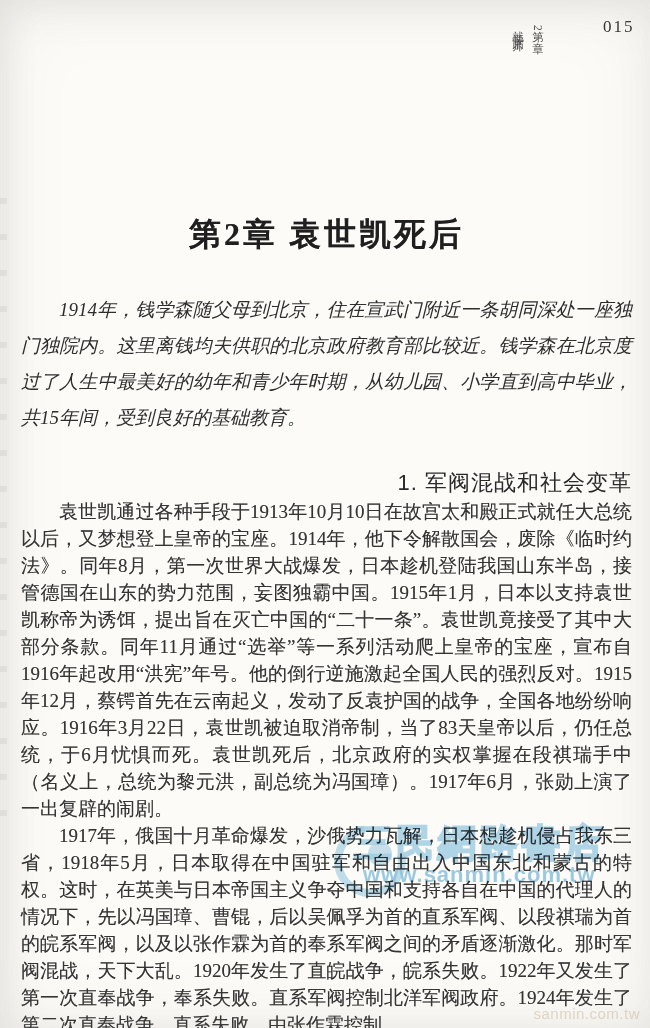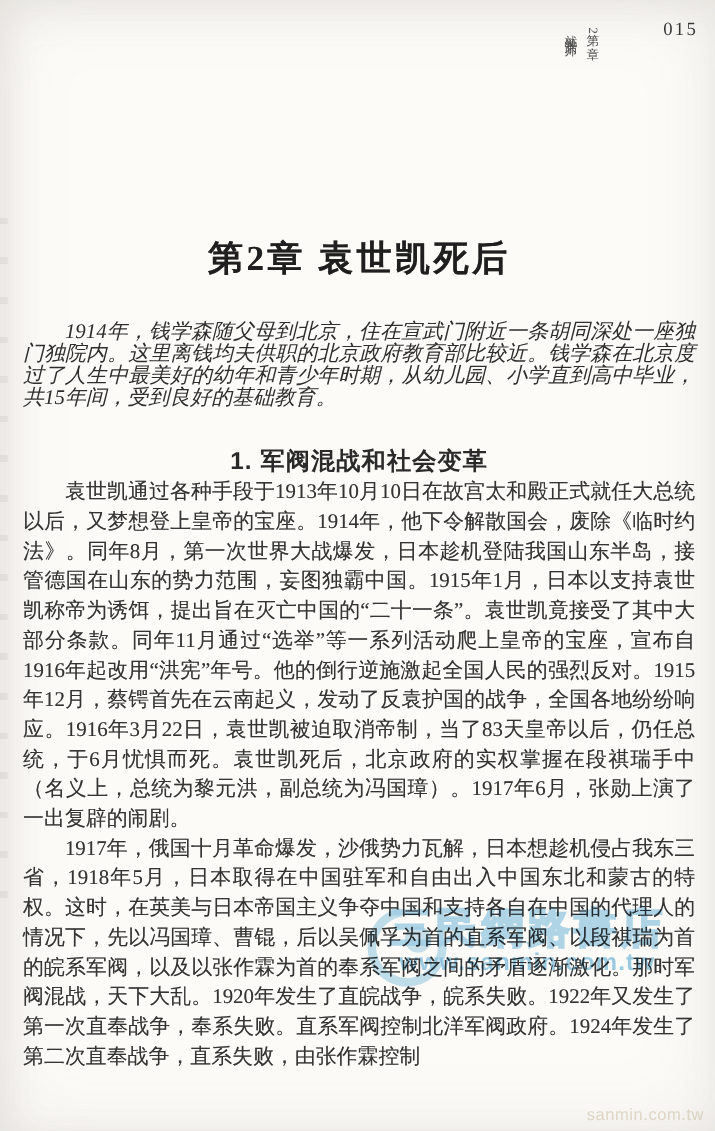--- a/index.html
+++ b/index.html
@@ -78,33 +78,33 @@
     text-align: center;
     font-size: 32px;
     font-weight: bold;
     letter-spacing: 3px;
     color: #1f1f1f;
     text-shadow: 0 0 0.5px rgba(40, 40, 40, 0.6);
   }
   .intro {
     margin: 35px 0 0 0;
     font-size: 19px;
-    line-height: 20px;
+    line-height: 36px;
     text-indent: 2em;
     text-align: justify;
     text-justify: inter-ideograph;
     font-style: italic;
     color: #2e2e2e;
   }
   .section-heading {
     margin: 32px 0 0 0;
-    text-align: center;
+    text-align: right;
     font-family: "Liberation Sans", sans-serif;
     font-size: 22px;
-    font-weight: bold;
+    font-weight: normal;
     letter-spacing: 1px;
     color: #2a2a2a;
   }
   .body-para {
     margin: 0;
     font-size: 19px;
     line-height: 27px;
     text-indent: 2em;
     text-align: justify;
     text-justify: inter-ideograph;

